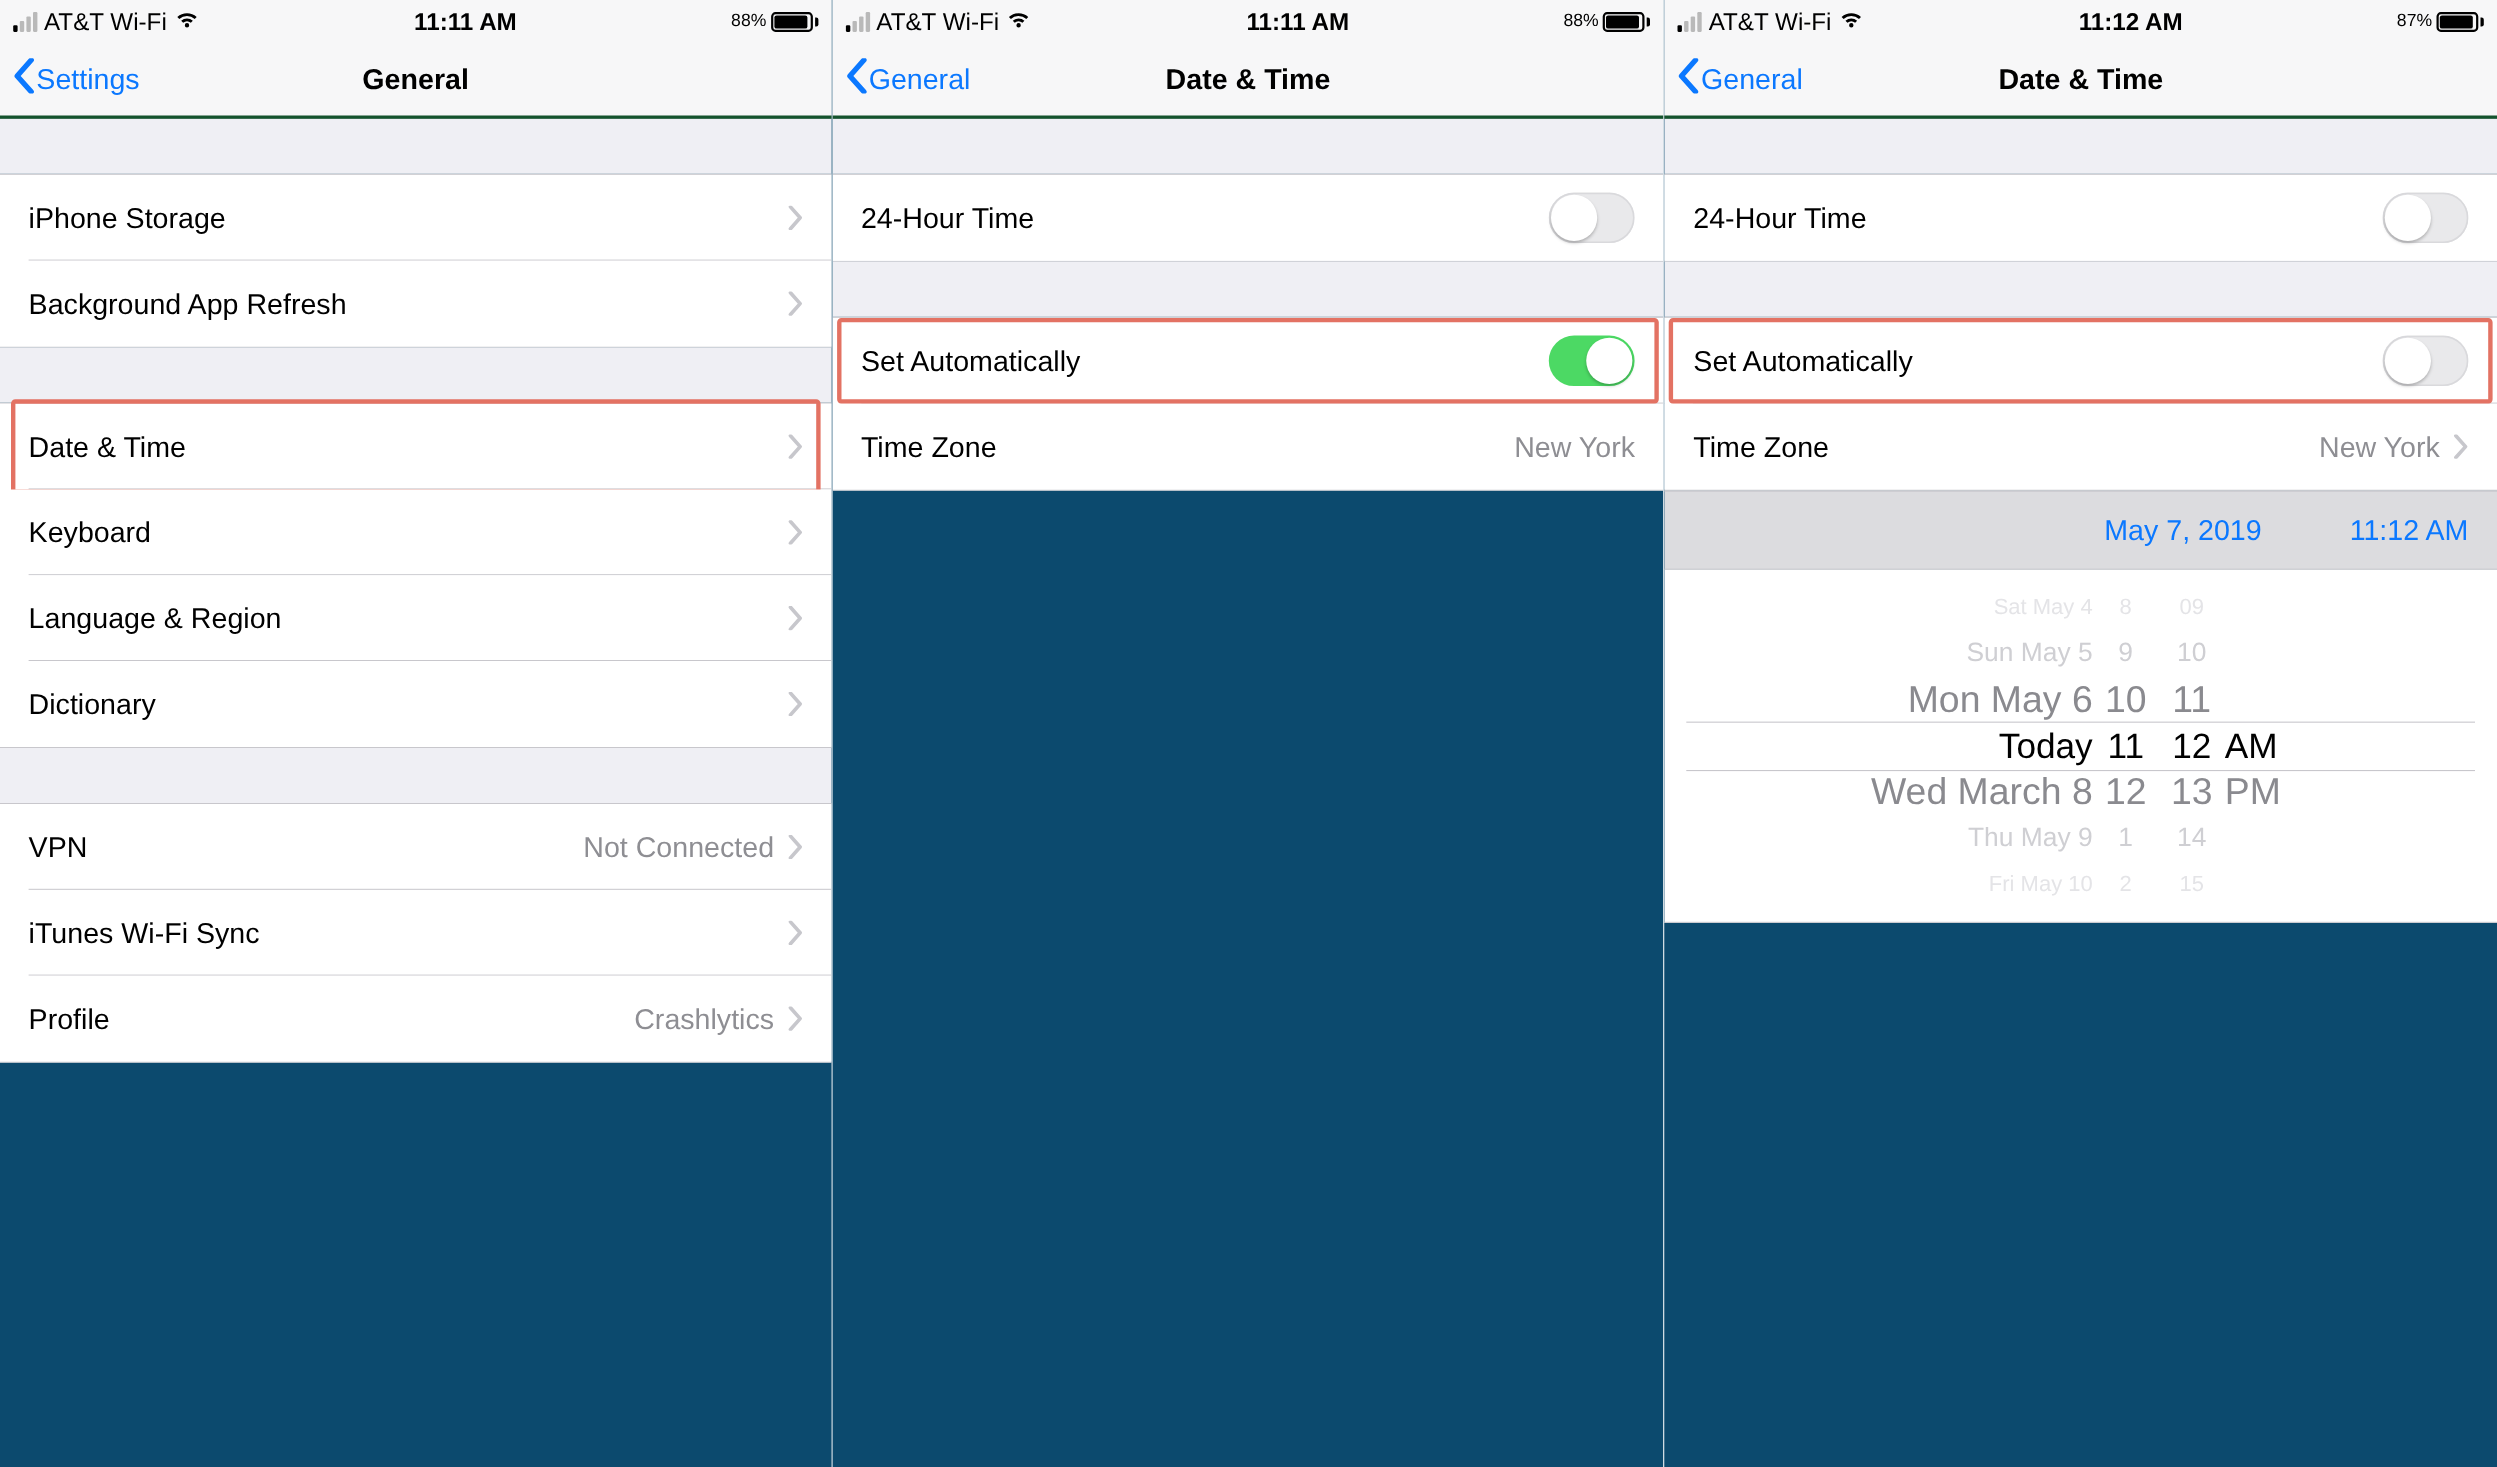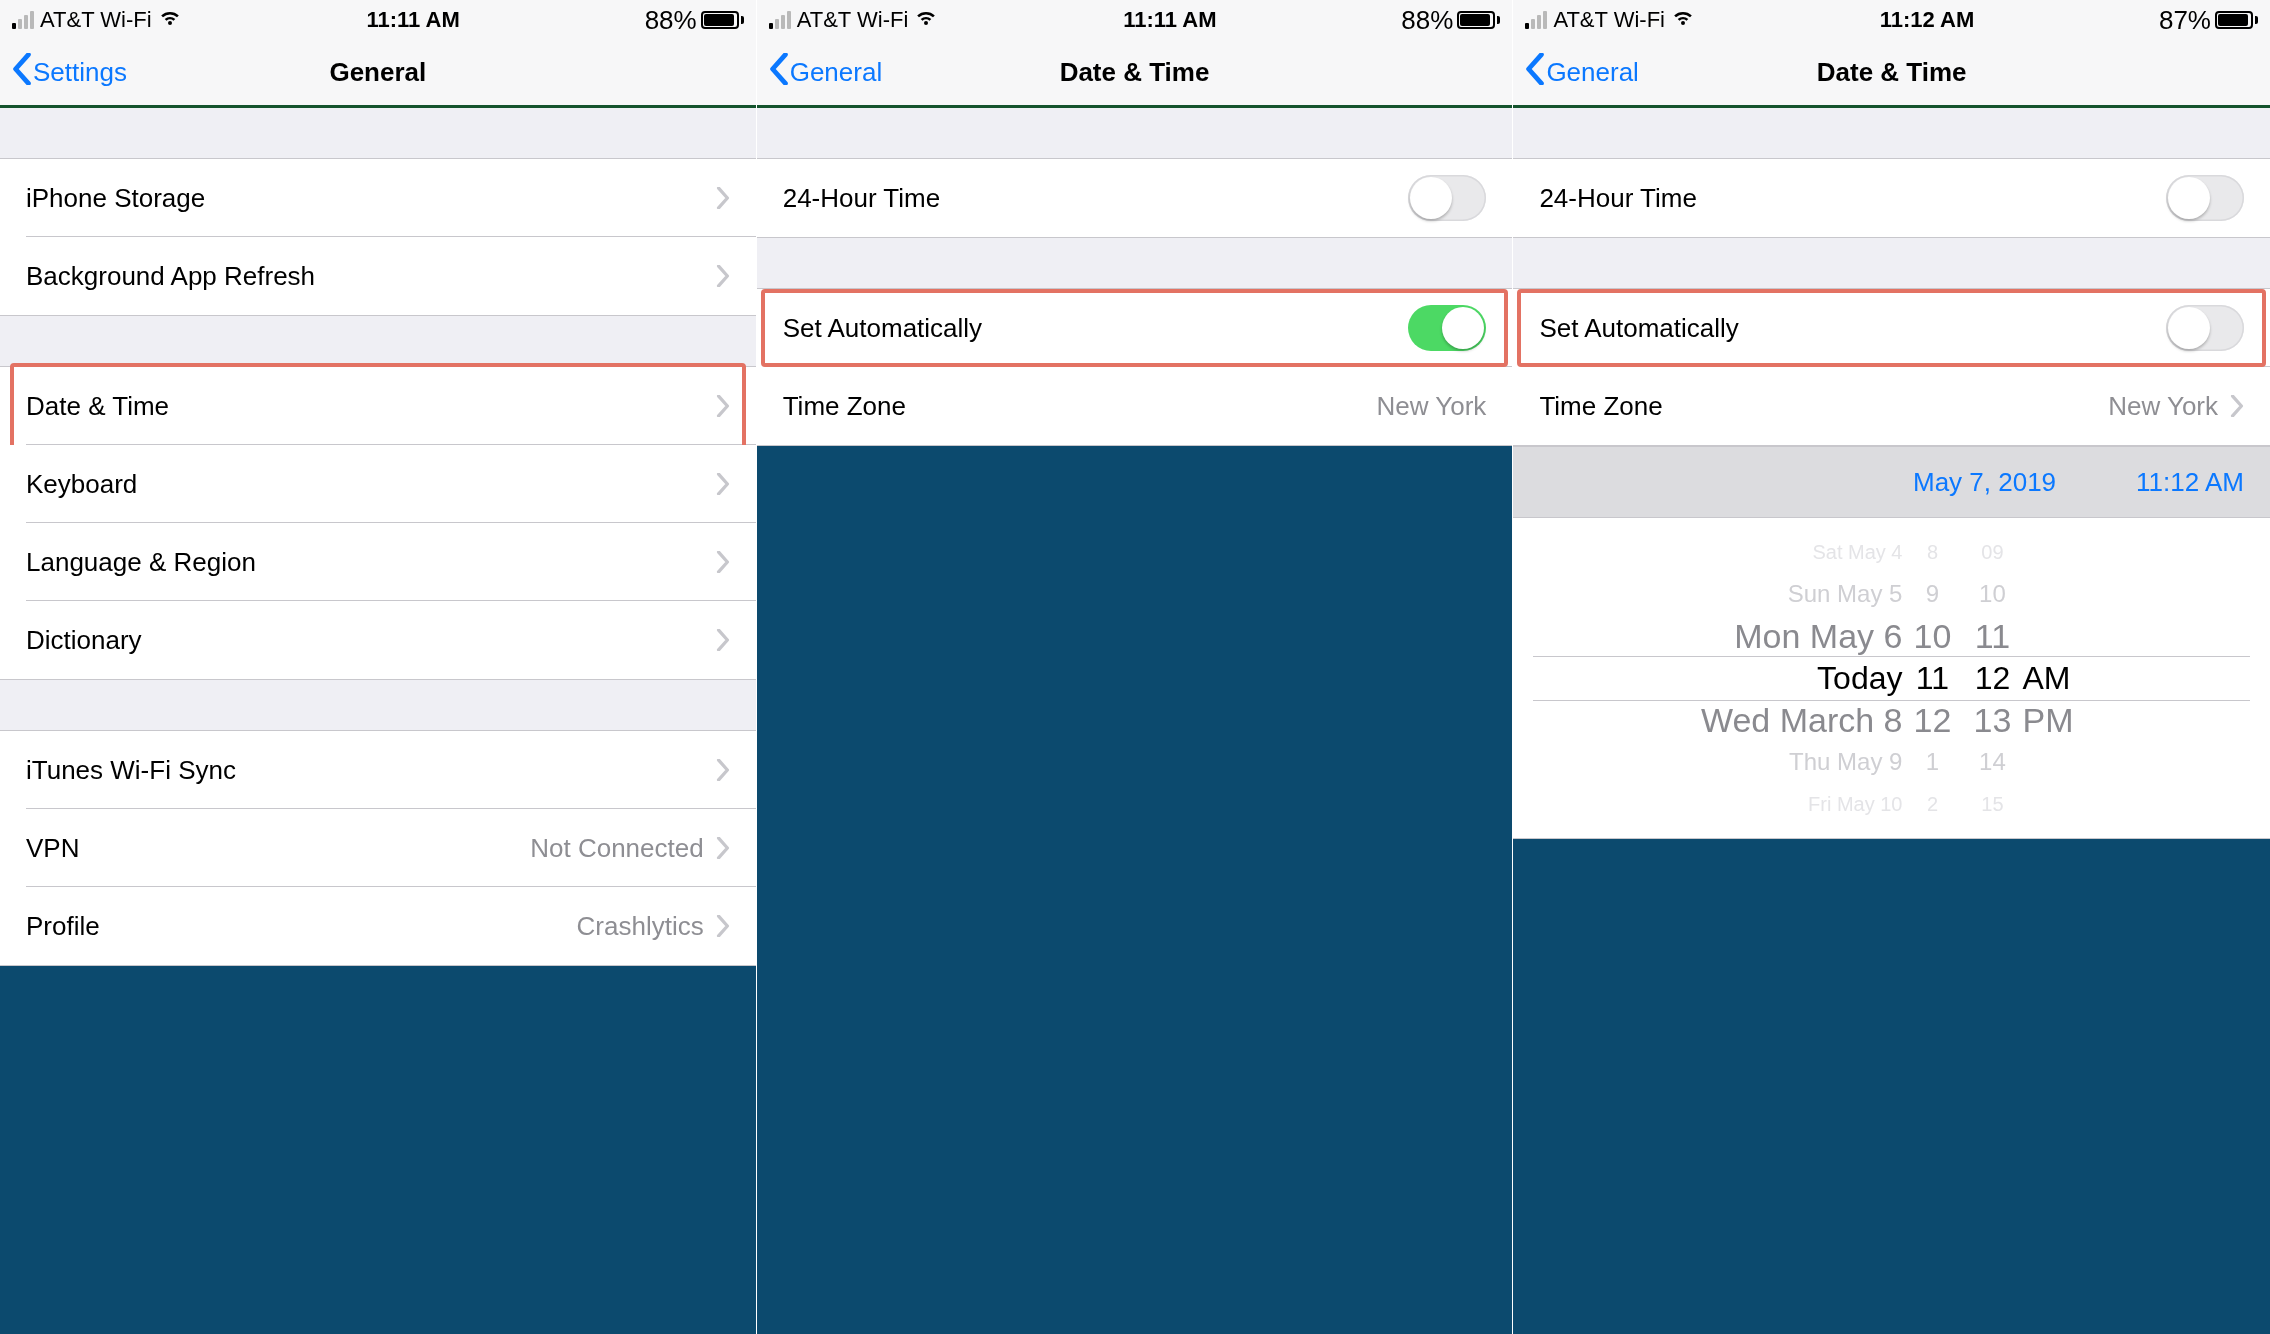--- a/index.html
+++ b/index.html
@@ -8,21 +8,21 @@
   .screen { width: 798px; height: 100%; background: #0c4a6e; display: flex; flex-direction: column; border-right: 1px solid #fff; }
   .screen:last-child { border-right: none; }
 
   
   .status-bar {
     height: 40px; display: flex; align-items: center; justify-content: space-between;
     padding: 0 12px; font-size: 22px; font-weight: 500; background: #f7f7f8; color: #000;
   }
   .status-left { display: flex; align-items: center; gap: 6px; font-size: 22px; }
   .status-center { font-weight: 600; font-size: 22px; }
-  .status-right { display: flex; align-items: center; gap: 4px; font-size: 26px; }
+  .status-right { display: flex; align-items: center; gap: 4px; font-size: 16px; }
   .sig-bars { display: inline-flex; align-items: flex-end; gap: 2px; }
   .sig-bars span { width: 4px; background: #b9b9b9; display: inline-block; border-radius: 1px; }
   .sig-bars span.on { background: #000; }
   .sig-bars span:nth-child(1){height:6px}
   .sig-bars span:nth-child(2){height:10px}
   .sig-bars span:nth-child(3){height:14px}
   .sig-bars span:nth-child(4){height:18px}
   .wifi-icon svg { width: 24px; height: 24px; }
   .battery { display:inline-flex; align-items:center; }
   .battery-body { width: 38px; height: 18px; border: 2px solid #000; border-radius: 4px; position: relative; display:inline-block; }
@@ -211,30 +211,30 @@
                 <path fill="none" stroke="#c7c7cc" stroke-width="3" stroke-linecap="round" stroke-linejoin="round" d="M2 1l8 9-8 9"></path>
               </svg>
             </span>
         </div>
       </div>
 
       <div class="group-gap"></div>
 
       <div class="cell-group">
         <div class="cell div-after">
-          <span class="label">iTunes Wi-Fi Sync</span>
-          <span class="chevron">
-              <svg viewBox="0 0 12 20">
-                <path fill="none" stroke="#c7c7cc" stroke-width="3" stroke-linecap="round" stroke-linejoin="round" d="M2 1l8 9-8 9"></path>
-              </svg>
-            </span>
-        </div>
-        <div class="cell div-after">
           <span class="label">VPN</span>
           <span class="value">Not Connected</span>
+          <span class="chevron">
+              <svg viewBox="0 0 12 20">
+                <path fill="none" stroke="#c7c7cc" stroke-width="3" stroke-linecap="round" stroke-linejoin="round" d="M2 1l8 9-8 9"></path>
+              </svg>
+            </span>
+        </div>
+        <div class="cell div-after">
+          <span class="label">iTunes Wi-Fi Sync</span>
           <span class="chevron">
               <svg viewBox="0 0 12 20">
                 <path fill="none" stroke="#c7c7cc" stroke-width="3" stroke-linecap="round" stroke-linejoin="round" d="M2 1l8 9-8 9"></path>
               </svg>
             </span>
         </div>
         <div class="cell">
           <span class="label">Profile</span>
           <span class="value">Crashlytics</span>
           <span class="chevron">

